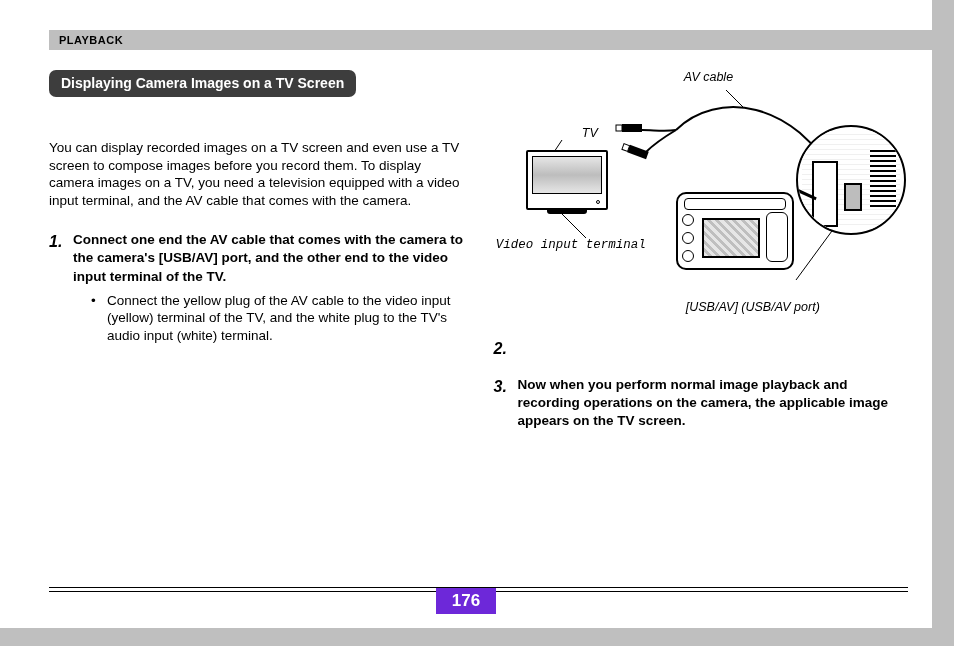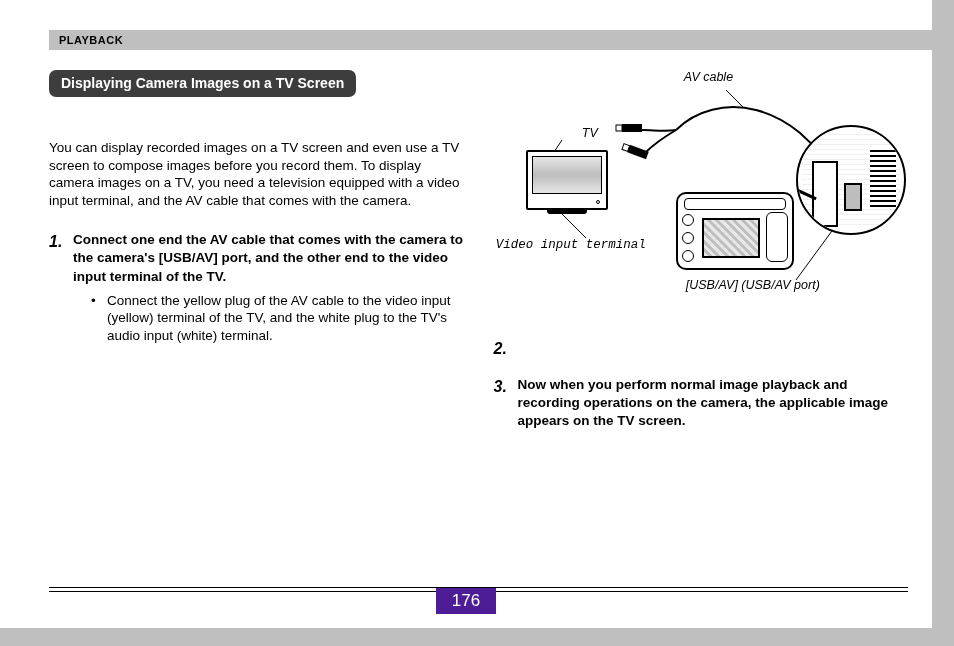--- a/index.html
+++ b/index.html
@@ -183,23 +183,23 @@
     position:absolute; left:0; top:0; width:410px; height:240px;
     pointer-events:none;
   }
 
   
   .page-num-box {
     position: absolute;
     left: 50%; transform: translateX(-50%);
     bottom: 14px;
     width: 60px; height: 26px;
-    background: #4c1d95;
+    background: #6d28d9;
     color: #fff;
-    font-weight: normal;
+    font-weight: bold;
     font-size: 17px;
     text-align: center;
     line-height: 26px;
   }
   .footer-rule-thick {
     position:absolute; left:49px; right:24px; bottom:40px; height:1.5px; background:#000;
   }
   .footer-rule-thin {
     position:absolute; left:49px; right:24px; bottom:36px; height:1px; background:#000;
   } 
@@ -260,21 +260,21 @@
           <line x1="90" y1="168" x2="60" y2="138" stroke="#000" stroke-width="1"></line>
 
           <line x1="230" y1="20" x2="248" y2="38" stroke="#000" stroke-width="1"></line>
 
           <line x1="300" y1="210" x2="344" y2="150" stroke="#000" stroke-width="1"></line>
         </svg>
 
         <span class="lbl" style="left:188px; top:0px;">AV cable</span>
         <span class="lbl" style="left:50px; top:56px;margin-left:36px;">TV</span>
         <span class="lbl" style="left:0px; top:168px;font-family:Liberation Mono, monospace;">Video input terminal</span>
-        <span class="lbl" style="left:190px; top:208px;">[USB/AV] (USB/AV port)</span>
+        <span class="lbl" style="left:190px; top:230px;">[USB/AV] (USB/AV port)</span>
 
         <div class="tv">
           <div class="stand"></div>
           <div class="led"></div>
         </div>
 
         <div class="camera">
           <div class="topbar"></div>
           <div class="screen"></div>
           <div class="grip"></div>

